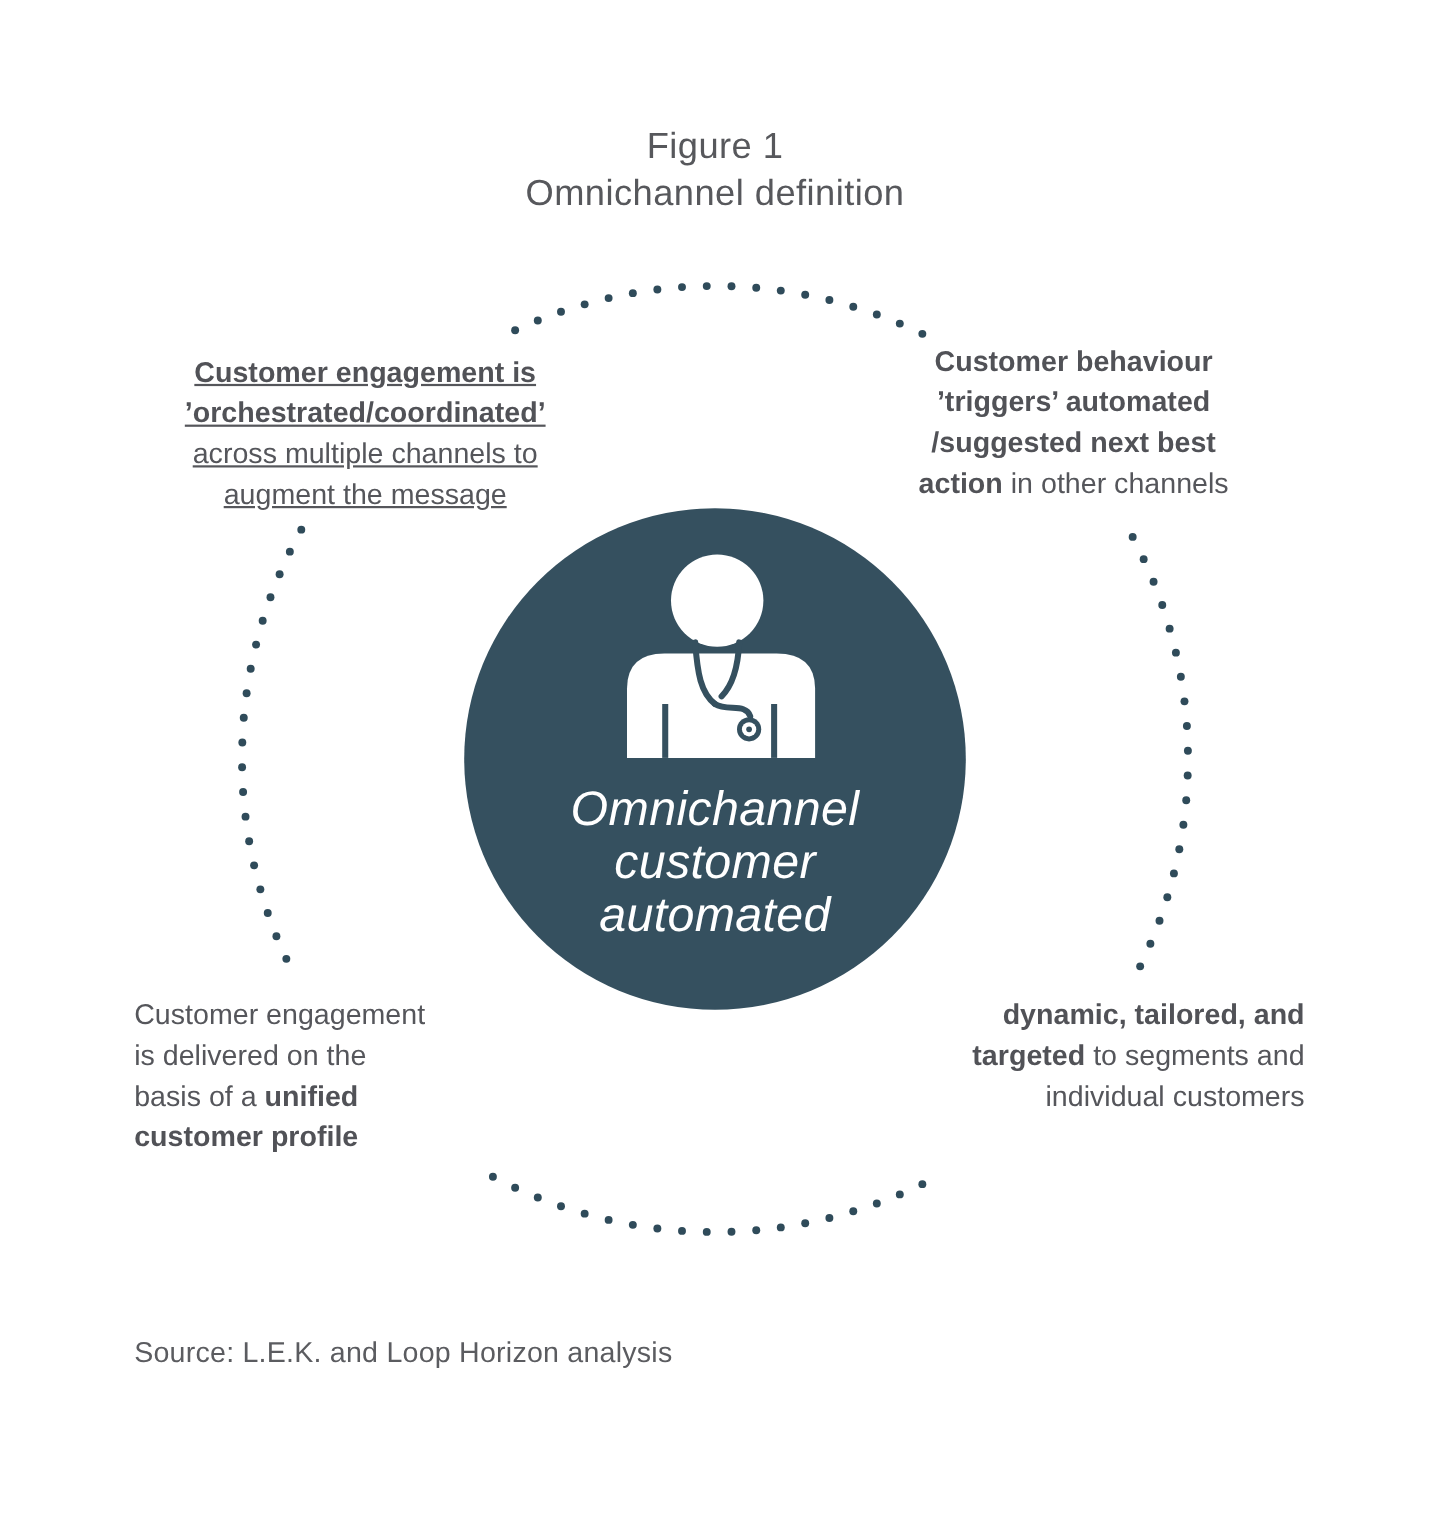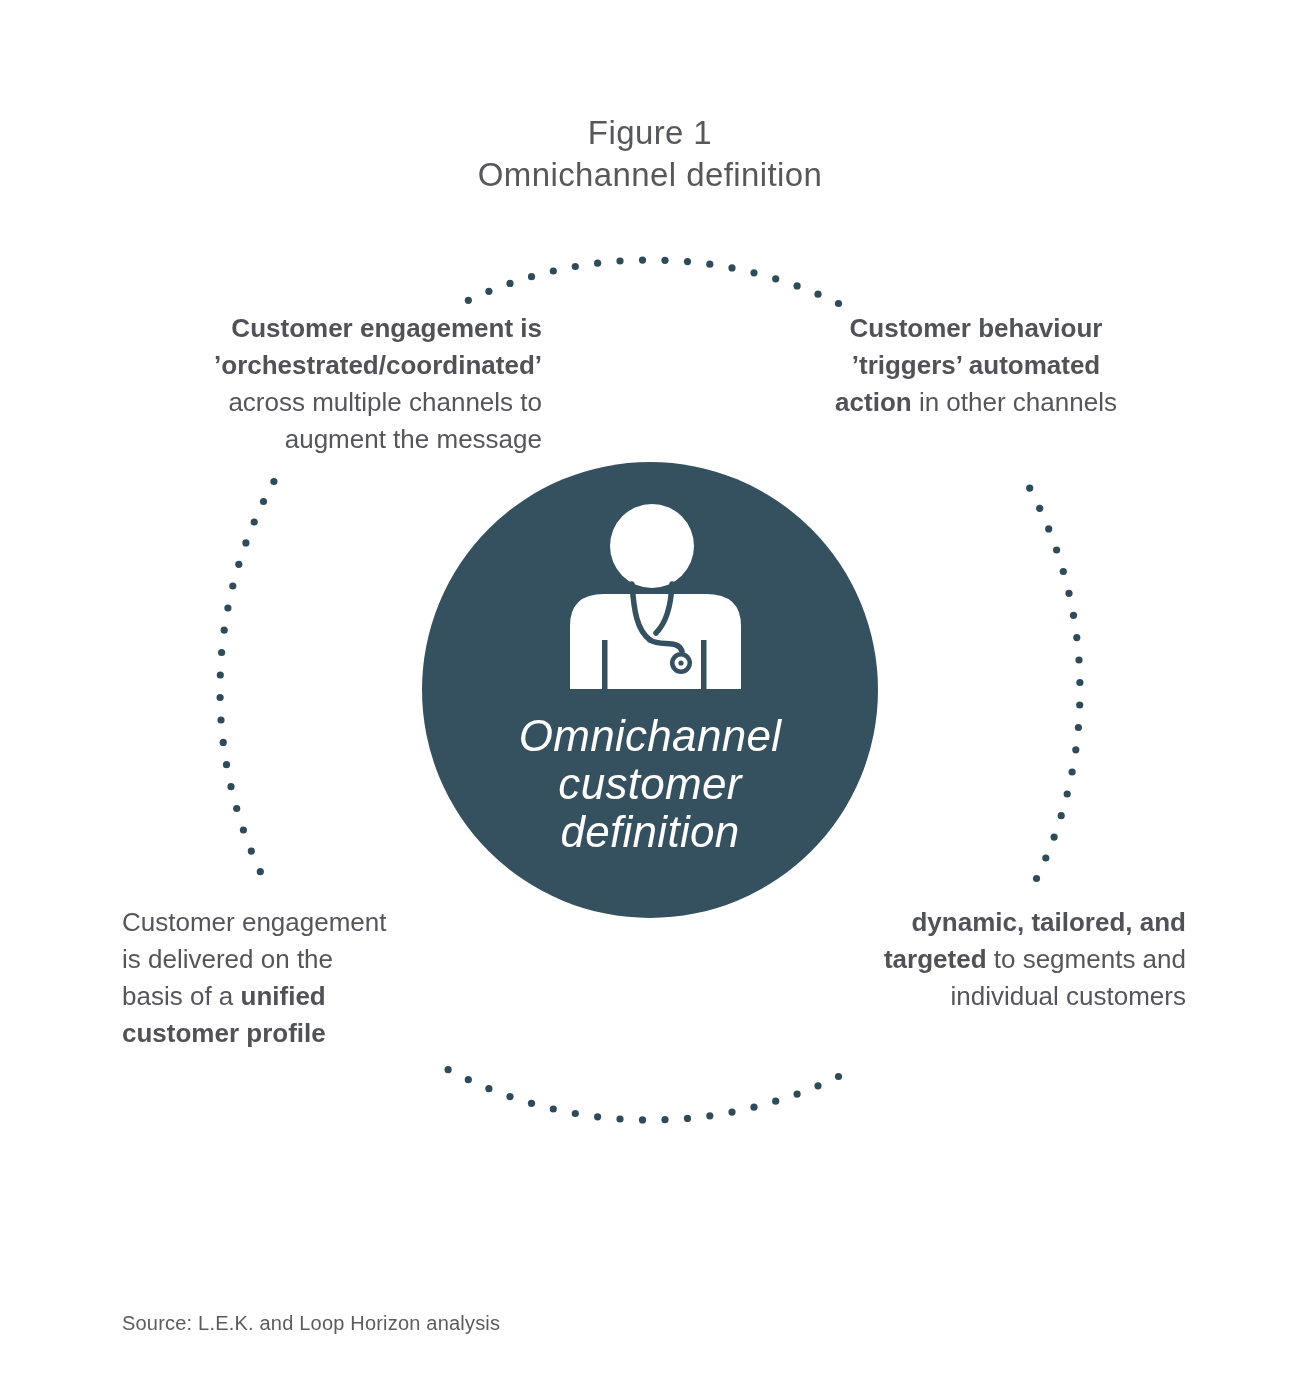--- a/index.html
+++ b/index.html
@@ -27,27 +27,27 @@
     position:absolute;left:422px;top:712px;width:456px;
     text-align:center;color:#ffffff;
     font-size:44px;line-height:48px;letter-spacing:0.3px;font-style:italic;
   }
   .callout{
     position:absolute;width:420px;
     font-size:26px;line-height:37px;
     color:#55565B;white-space:nowrap;
   }
   .callout b{font-weight:700;color:#515257;}
-  .callout.tl{left:122px;top:310px;text-align:right;}
+  .callout.tl{left:122px;top:320px;text-align:center;text-decoration:underline;}
   .callout.tr{right:114px;top:310px;text-align:center;}
   .callout.bl{left:122px;top:904px;text-align:left;}
   .callout.br{right:114px;top:904px;text-align:right;}
   .source-note{
-    position:absolute;left:122px;top:1306px;
-    font-size:20px;line-height:34px;color:#5B5C60;letter-spacing:0.2px;
+    position:absolute;left:122px;top:1212px;
+    font-size:26px;line-height:34px;color:#5B5C60;letter-spacing:0.2px;
   }
 </style>
 </head>
 <body>
 
 <div class="canvas">
 
   <div class="title-block">
     <div>Figure 1</div>
     <div>Omnichannel definition</div>
@@ -144,33 +144,34 @@
       <path d="M90,150 C101,157 118,149 122,161"></path>
     </g>
     <circle cx="121" cy="173" r="11" fill="var(--slate,#35505F)"></circle>
     <circle cx="121" cy="173" r="6.5" fill="#ffffff"></circle>
     <circle cx="121" cy="173" r="2.6" fill="var(--slate,#35505F)"></circle>
   </svg>
 
   <div class="center-text" style="color: rgb(255, 255, 255);">
     <div>Omnichannel</div>
     <div>customer</div>
-    <div>definition</div>
+    <div>automated</div>
   </div>
 
   <div class="callout tl">
     <div><span></span><b>Customer engagement is</b><span></span></div>
     <div><span></span><b>’orchestrated/coordinated’</b><span></span></div>
     <div><span>across multiple channels to</span><b></b><span></span></div>
     <div><span>augment the message</span><b></b><span></span></div>
   </div>
 
   <div class="callout tr">
     <div><span></span><b>Customer behaviour</b><span></span></div>
     <div><span></span><b>’triggers’ automated</b><span></span></div>
+    <div><span></span><b>/suggested next best</b><span></span></div>
     <div><span></span><b>action</b><span> in other channels</span></div>
   </div>
 
   <div class="callout bl">
     <div><span>Customer engagement</span><b></b><span></span></div>
     <div><span>is delivered on the</span><b></b><span></span></div>
     <div><span>basis of a </span><b>unified</b><span></span></div>
     <div><span></span><b>customer profile</b><span></span></div>
   </div>
 

